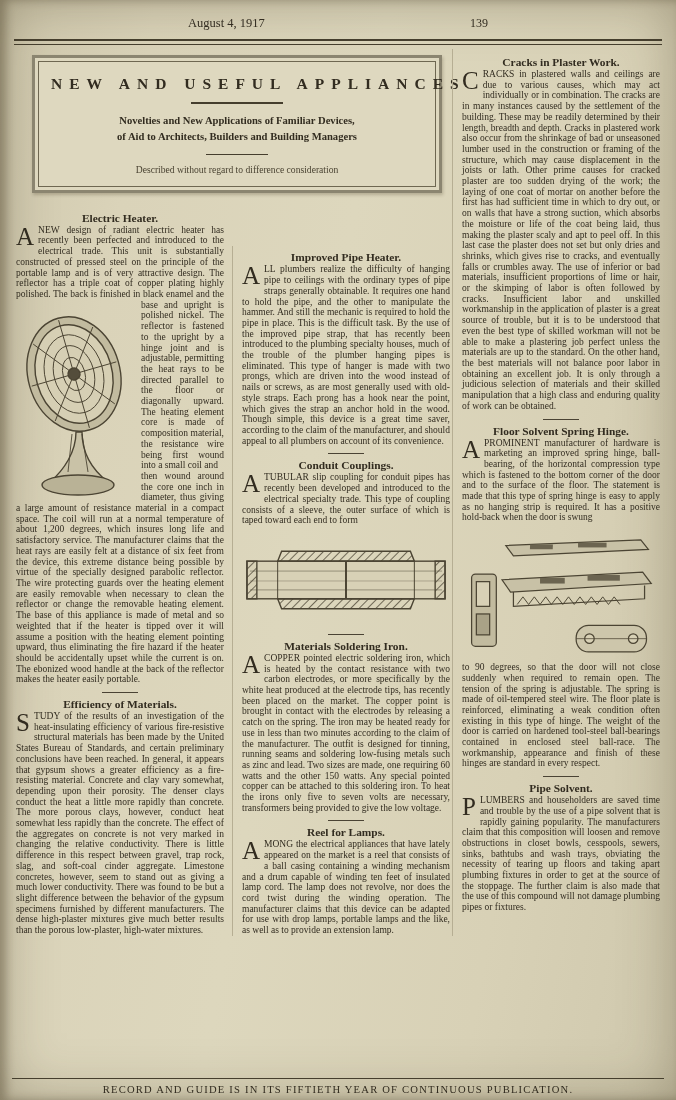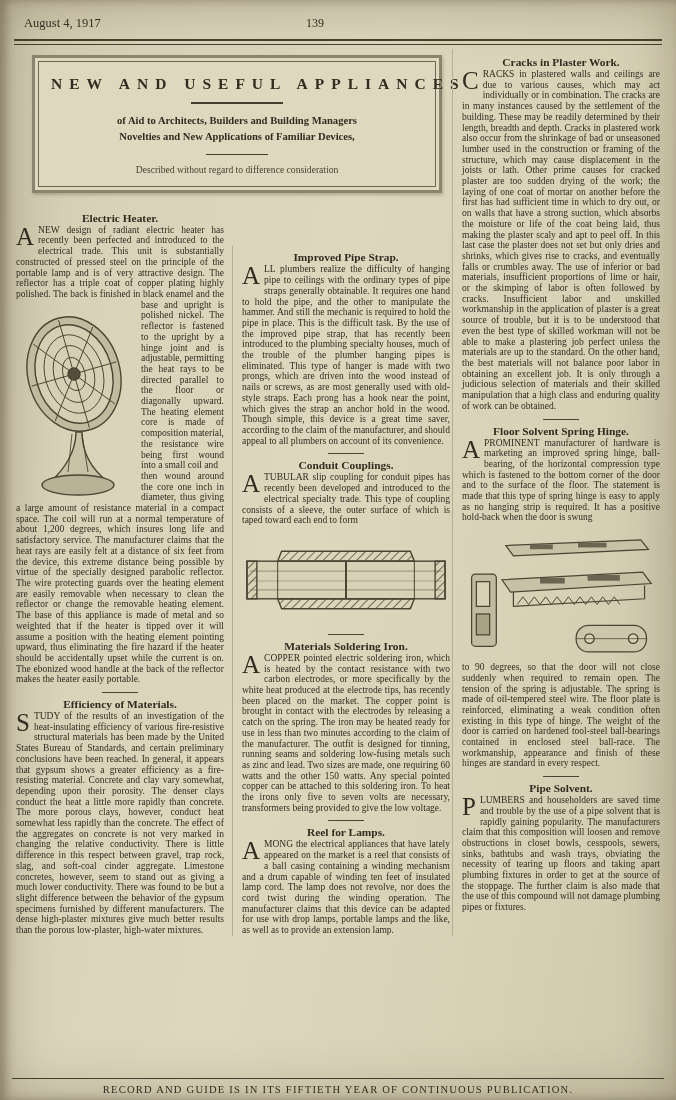--- a/index.html
+++ b/index.html
@@ -6,21 +6,21 @@
   .page{
     position:relative;
     width:676px;height:1100px;
     background:linear-gradient(100deg,#cfc8ad 0%,#dad3b9 18%,#ddd7bd 45%,#d8d1b6 75%,#cfc8ad 100%);
     box-shadow:inset 0 0 55px rgba(70,58,32,.35), inset 6px 0 10px rgba(60,48,25,.35);
     font-family:"Liberation Serif","DejaVu Serif",serif;
     color:#322c20;
     overflow:hidden;
   }
   
-  .hdr{display:flex;align-items:flex-end;padding:16px 24px 5px 24px;}
+  .hdr{display:flex;align-items:flex-end;padding:16px 24px 5px 24px;justify-content:center;}
   .hdr-date{width:150px;font-size:12.5px;}
   .hdr-title{flex:1;text-align:center;font-size:18px;font-weight:bold;letter-spacing:6px;}
   .hdr-page{width:150px;text-align:right;font-size:12px;}
   .rule2{margin:3px 14px 0 14px;height:3px;border-top:2px solid #453e2d;border-bottom:1px solid #453e2d;}
   
   .main{display:flex;padding:4px 14px 0 14px;}
   .left{width:438px;}
   .c3{flex:1;padding:2px 2px 0 9px;border-left:1px solid #b6ae93;}
   .cols{display:flex;margin-top:14px;align-items:flex-end;}
   .c1{width:50%;padding:0 8px 0 2px;}
@@ -60,22 +60,22 @@
   <div class="rule2"></div>
 
   <div class="main">
 
     <div class="left">
 
       <div class="box">
         <div class="box-in">
           <div class="box-title">NEW AND USEFUL APPLIANCES</div>
           <div class="brule"></div>
+          <div class="box-sub">Novelties and New Applications of Familiar Devices,</div>
           <div class="box-sub">of Aid to Architects, Builders and Building Managers</div>
-          <div class="box-sub">Novelties and New Applications of Familiar Devices,</div>
           <div class="brule small"></div>
           <div class="box-tag">Described without regard to difference consideration</div>
         </div>
       </div>
 
       <div class="cols">
 
         <div class="c1">
           <div>
             <div class="art-h">Electric Heater.</div>
@@ -110,21 +110,21 @@
           <div>
             <div class="art-h">Efficiency of Materials.</div>
             <p class="bp">
               <span class="dc">S</span><span>TUDY of the results of an investigation of the heat-insulating efficiency of various fire-resistive structural materials has been made by the United States Bureau of Standards, and certain preliminary conclusions have been reached. In general, it appears that gypsum shows a greater efficiency as a fire-resisting material. Concrete and clay vary somewhat, depending upon their porosity. The denser clays conduct the heat a little more rapidly than concrete. The more porous clays, however, conduct heat somewhat less rapidly than the concrete. The effect of the aggregates on concrete is not very marked in changing the relative conductivity. There is little difference in this respect between gravel, trap rock, slag, and soft-coal cinder aggregate. Limestone concretes, however, seem to stand out as giving a much lower conductivity. There was found to be but a slight difference between the behavior of the gypsum specimens furnished by different manufacturers. The dense high-plaster mixtures give much better results than the porous low-plaster, high-water mixtures.</span>
             </p>
           </div>
         </div>
 
         <div class="c2">
           <div>
-            <div class="art-h">Improved Pipe Strap.</div>
+            <div class="art-h">Improved Pipe Heater.</div>
             <p class="bp">
               <span class="dc">A</span><span>LL plumbers realize the difficulty of hanging pipe to ceilings with the ordinary types of pipe straps generally obtainable. It requires one hand to hold the pipe, and the other to manipulate the hammer. And still the mechanic is required to hold the pipe in place. This is the difficult task. By the use of the improved pipe strap, that has recently been introduced to the plumbing specialty houses, much of the trouble of the plumber hanging pipes is eliminated. This type of hanger is made with two prongs, which are driven into the wood instead of nails or screws, as are most generally used with old-style straps. Each prong has a hook near the point, which gives the strap an anchor hold in the wood. Though simple, this device is a great time saver, according to the claim of the manufacturer, and should appeal to all plumbers on account of its convenience.</span>
             </p>
           </div>
           <div class="sep"></div>
           <div>
             <div class="art-h">Conduit Couplings.</div>
             <p class="bp">
               <span class="dc">A</span><span>TUBULAR slip coupling for conduit pipes has recently been developed and introduced to the electrical specialty trade. This type of coupling consists of a sleeve, the outer surface of which is taped toward each end to form</span>
             </p>

